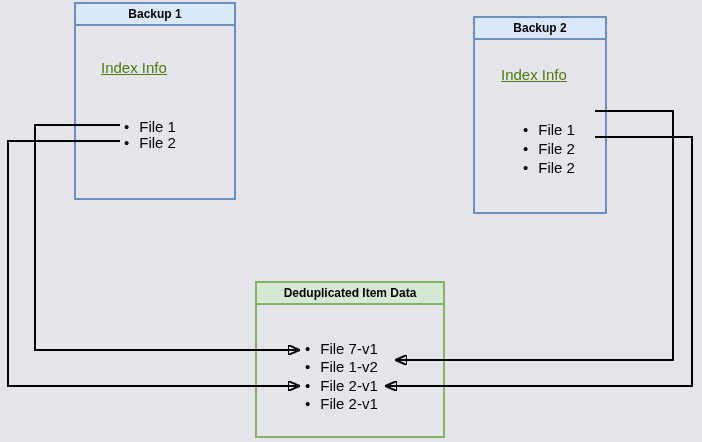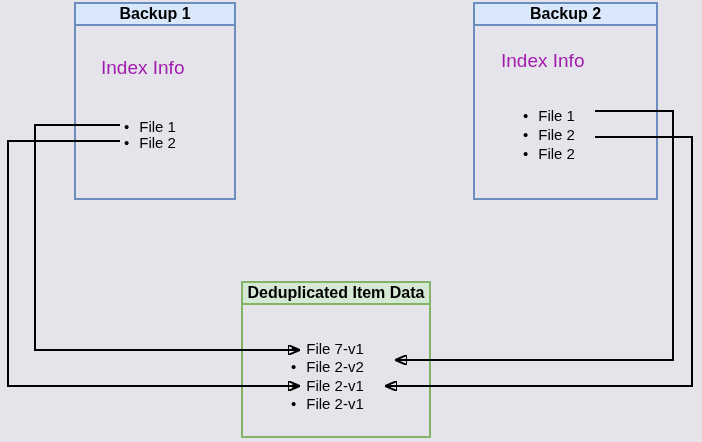--- a/index.html
+++ b/index.html
@@ -1,28 +1,28 @@
 <!DOCTYPE html>
 <html><head>
 <meta charset="utf-8">
 <style>
   html,body{margin:0;padding:0;}
   body{font-family:"Liberation Sans", sans-serif; background:#e5e4ea;}
   #canvas{position:relative;width:702px;height:442px;background:#e5e4ea;overflow:hidden;}
 
   .box{position:absolute;border:2px solid #6c8ebf;box-sizing:border-box;background:transparent;}
   #backup1-box{left:74px;top:2px;width:162px;height:198px;}
-  #backup2-box{left:473px;top:2px;width:185px;height:198px;}
-  #dedup-box{left:241px;top:281px;width:190px;height:157px;border-color:#82b366;}
+  #backup2-box{left:473px;top:16px;width:134px;height:198px;}
+  #dedup-box{left:255px;top:281px;width:190px;height:157px;border-color:#82b366;}
 
   .box-header{height:20px;line-height:20px;text-align:center;font-weight:bold;
-    font-size:16px;color:#000;background:#dae8fc;border-bottom:2px solid #6c8ebf;}
+    font-size:12px;color:#000;background:#dae8fc;border-bottom:2px solid #6c8ebf;}
   #dedup-box .box-header{background:#d5e8d4;border-bottom-color:#82b366;}
 
-  .index-label{position:absolute;font-size:19px;color:#a21caf;line-height:18px;}
+  .index-label{position:absolute;font-size:15px;color:#4d7c0f;line-height:18px;text-decoration:underline;}
   #backup1-box .index-label{left:25px;top:55px;}
   #backup2-box .index-label{left:26px;top:48px;}
 
   ul.file-list{position:absolute;margin:0;padding:0;list-style:none;font-size:15px;color:#000;}
   ul.file-list li{display:flex;align-items:center;}
   ul.file-list li::before{content:"\2022";margin-right:10px;}
 
   #backup1-box ul.file-list{left:48px;top:114px;}
   #backup1-box ul.file-list li{height:16px;}
   #backup2-box ul.file-list{left:48px;top:102px;}
@@ -54,21 +54,21 @@
       <li>File 1</li>
       <li>File 2</li>
       <li>File 2</li>
     </ul>
   </div>
 
   <div class="box" id="dedup-box">
     <div class="box-header">Deduplicated Item Data</div>
     <ul class="file-list">
       <li>File 7-v1</li>
-      <li>File 2-v2</li>
+      <li>File 1-v2</li>
       <li>File 2-v1</li>
       <li>File 2-v1</li>
     </ul>
   </div>
 
   <svg id="arrow-layer" width="702" height="442" viewBox="0 0 702 442">
     <defs>
       <marker id="arrowhead" markerUnits="userSpaceOnUse" markerWidth="12" markerHeight="10" refX="12" refY="5" orient="auto">
         <path d="M0,0 L12,5 L0,10 z" fill="#000" stroke="none"></path>
       </marker>

